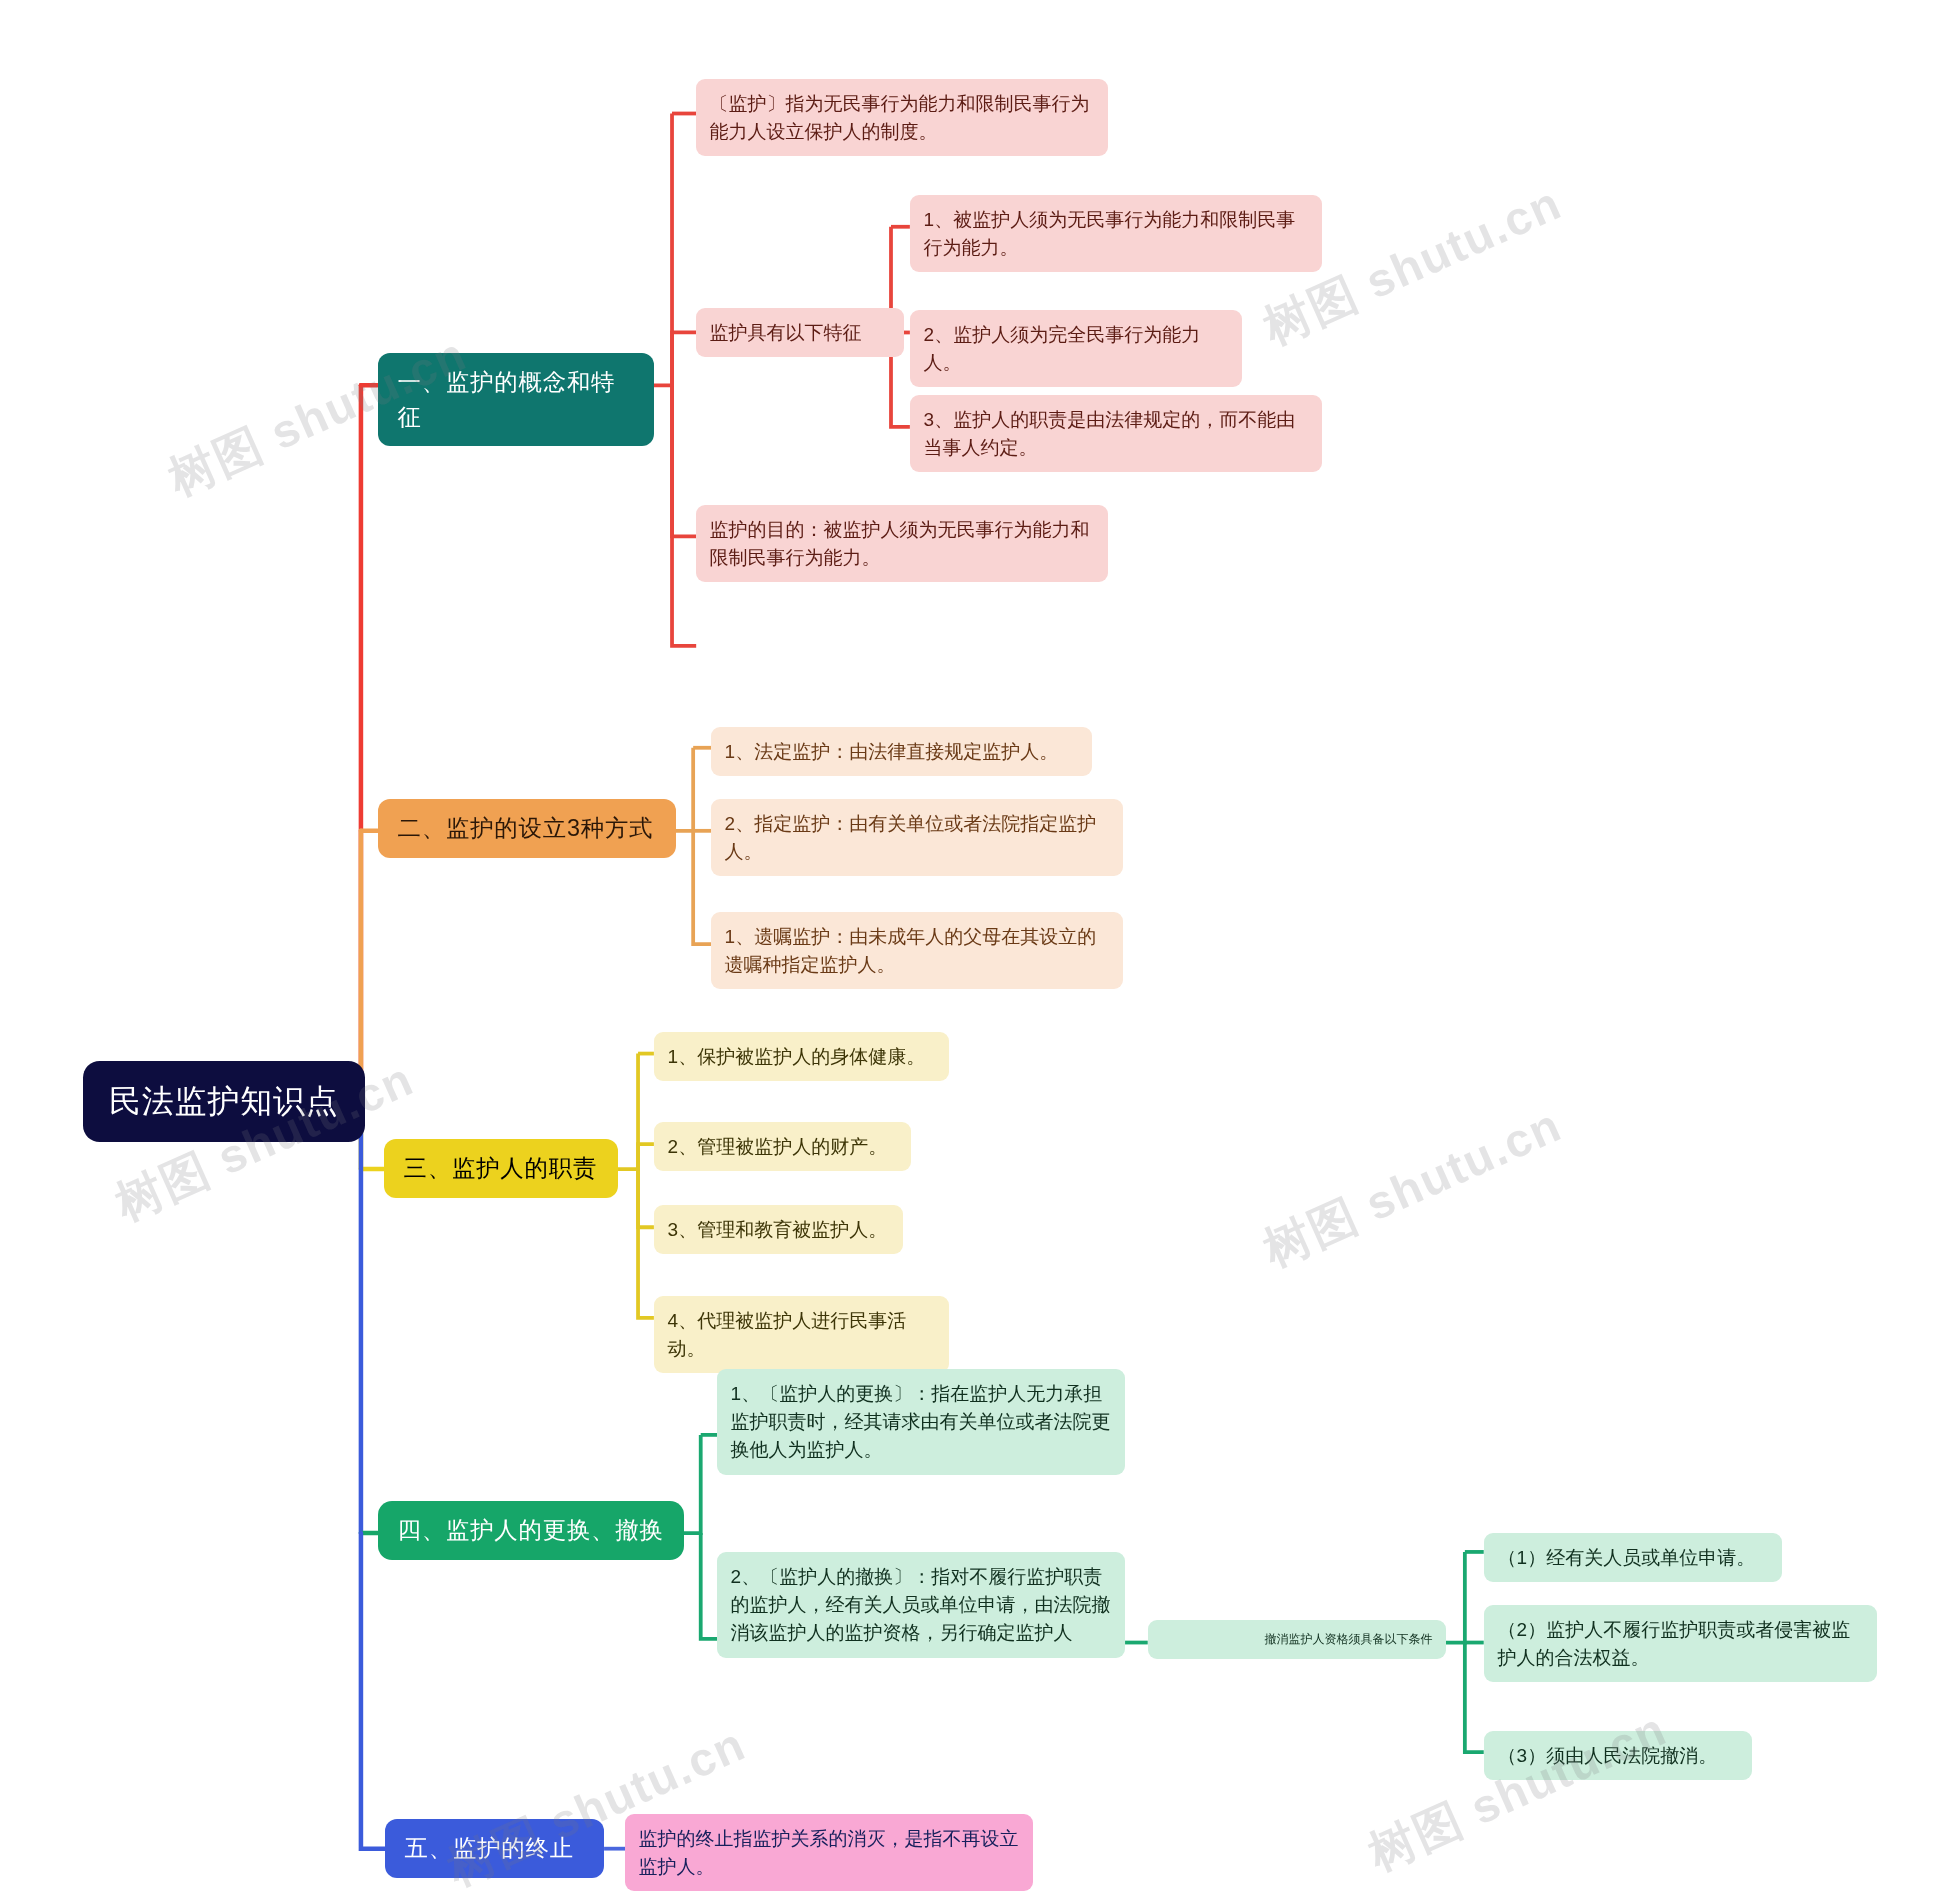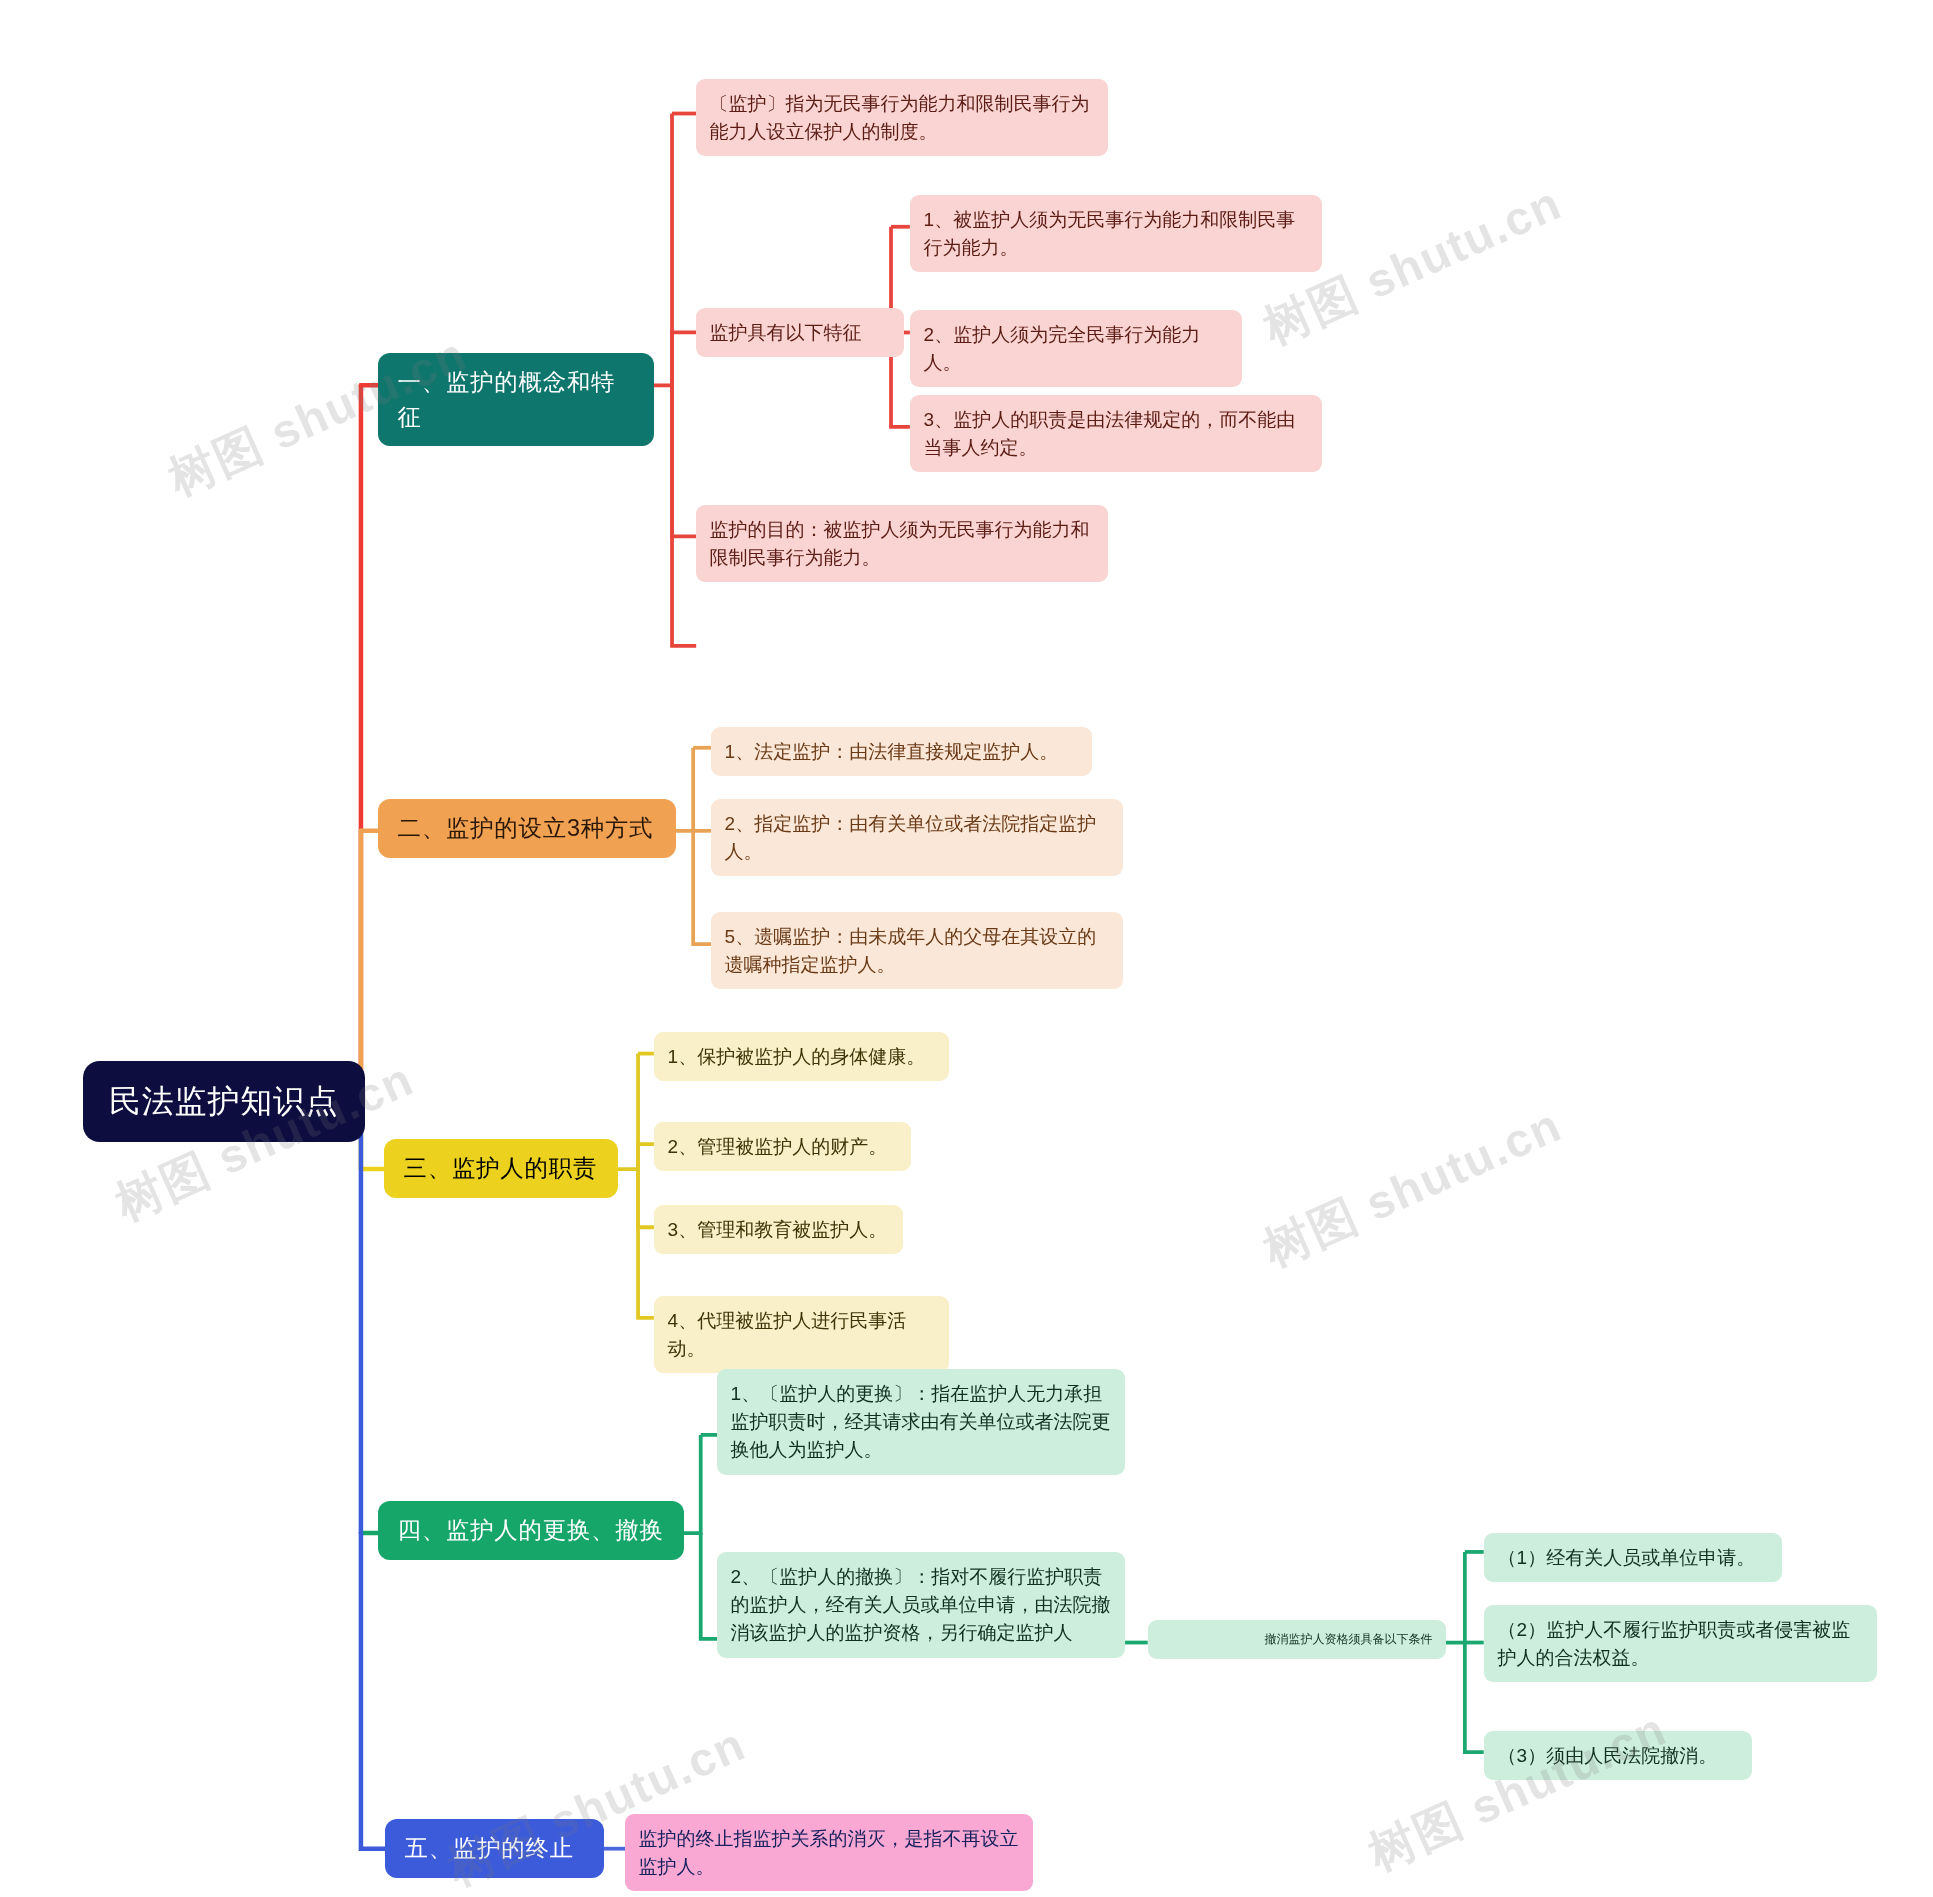--- a/index.html
+++ b/index.html
@@ -35,21 +35,21 @@
   .b1{
     font-size:23.4px;
     border-radius:12px;
     padding:12px 19.6px;
     justify-content:flex-start;
     letter-spacing:0.8px;
   }
   .b1.red   {background:#0f766e;color:#ffffff;}
   .b1.orange{background:#f0a152;color:#2b1708;}
   .b1.yellow{background:#ecd21e;color:#000000;}
-  .b1.green {background:#16a669;color:#ffffff;}
+  .b1.green {background:#16a669;color:#ffffff;border-radius:14px;}
   .b1.blue  {background:#3b5bdb;color:#ffffff;}
 
   
   .leaf{
     font-size:19px;
     border-radius:9px;
     padding:10.6px 13.6px;
     align-items:center;
   }
   .leaf.pink  {background:#f9d4d3;color:#5c1c14;}
@@ -166,21 +166,21 @@
     <span>二、监护的设立3种方式</span>
   </div>
 
   <div class="node leaf peach" style="left:711px;top:727px;width:381px;">
     <span>1、法定监护：由法律直接规定监护人。</span>
   </div>
   <div class="node leaf peach" style="left:711px;top:799px;width:412px;">
     <span>2、指定监护：由有关单位或者法院指定监护人。</span>
   </div>
   <div class="node leaf peach" style="left:711px;top:912px;width:412px;">
-    <span>5、遗嘱监护：由未成年人的父母在其设立的遗嘱种指定监护人。</span>
+    <span>1、遗嘱监护：由未成年人的父母在其设立的遗嘱种指定监护人。</span>
   </div>
 
   <div class="node b1 yellow" style="left:384px;top:1139px;width:234px;">
     <span>三、监护人的职责</span>
   </div>
 
   <div class="node leaf cream" style="left:654px;top:1032px;width:295px;">
     <span>1、保护被监护人的身体健康。</span>
   </div>
   <div class="node leaf cream" style="left:654px;top:1122px;width:257px;">

